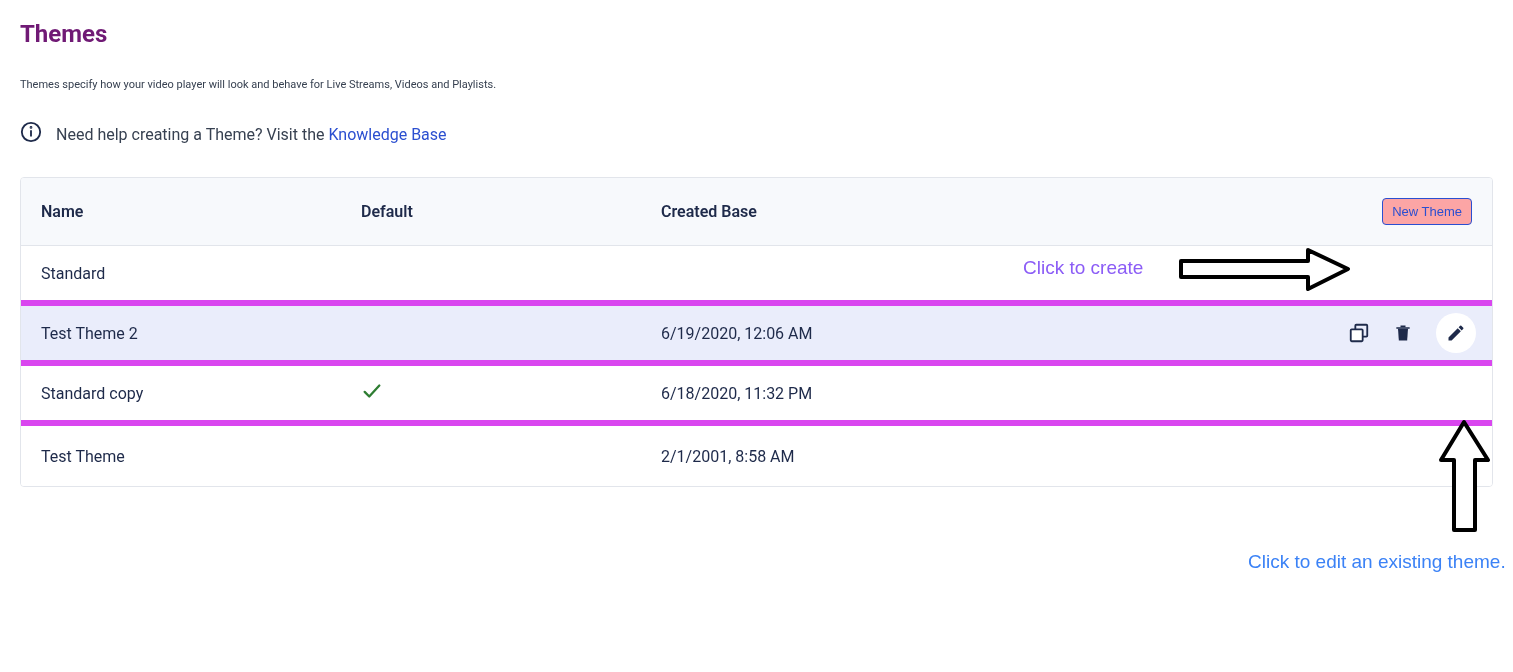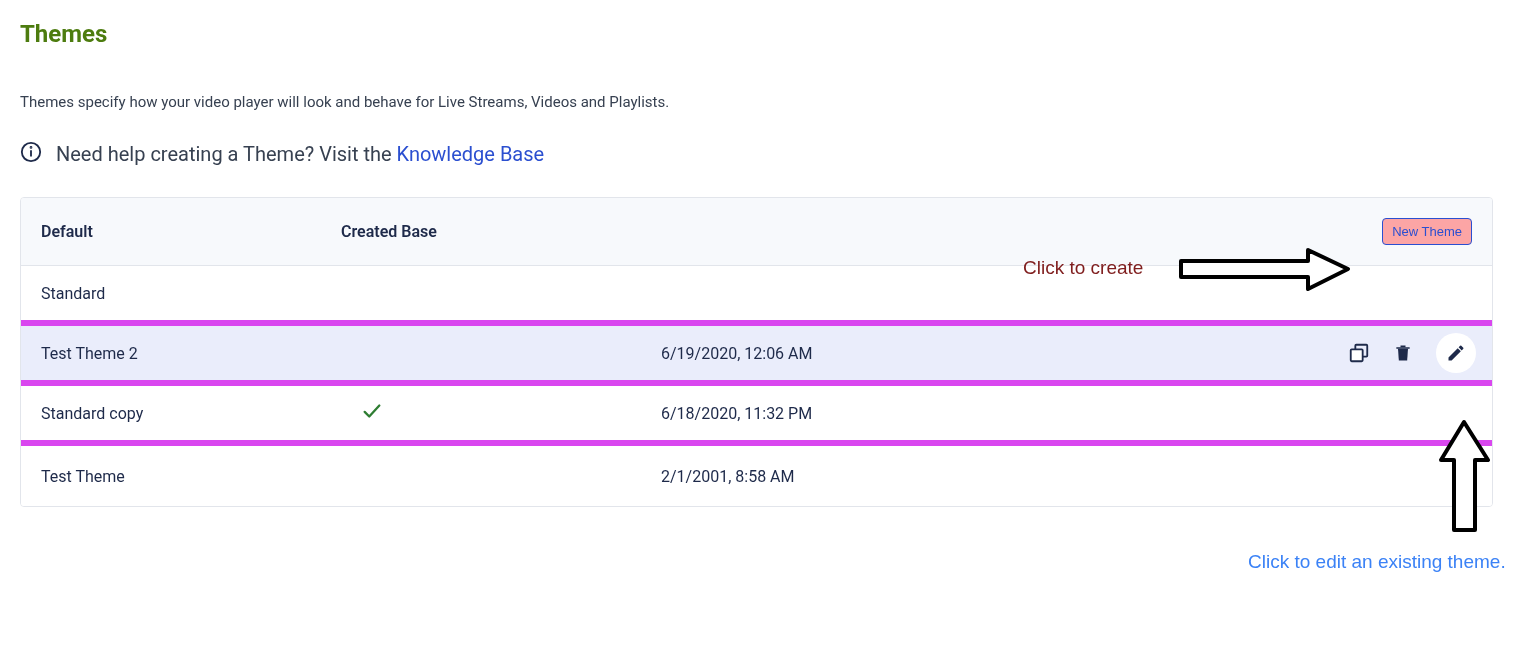--- a/index.html
+++ b/index.html
@@ -9,41 +9,41 @@
     }
     body {
       font-family: -apple-system, BlinkMacSystemFont, "Segoe UI", Roboto, "Helvetica Neue", Arial, sans-serif;
       color: #1e2a4a;
       background: #fff;
       padding: 20px;
     }
     .page-title {
       font-size: 24px;
       font-weight: 700;
-      color: #4d7c0f;
-      margin-bottom: 45px;
+      color: #701a75;
+      margin-bottom: 30px;
     }
     .description {
-      font-size: 15px;
+      font-size: 11px;
       color: #374151;
       margin-bottom: 30px;
     }
     .help-row {
       display: flex;
       align-items: center;
       margin-bottom: 30px;
       gap: 14px;
     }
     .info-icon {
       width: 22px;
       height: 22px;
       flex-shrink: 0;
     }
     .help-text {
-      font-size: 20px;
+      font-size: 16px;
       color: #374151;
     }
     .help-link {
       color: #2b4fd0;
       text-decoration: none;
     }
     .table-wrap {
       border: 1px solid #e2e5eb;
       border-radius: 4px;
       overflow: hidden;
@@ -127,21 +127,21 @@
     .annot-create-arrow {
       position: absolute;
       top: 247px;
       left: 1178px;
     }
     .annot-create-label {
       position: absolute;
       top: 257px;
       left: 1023px;
       font-size: 19px;
-      color: #7f1d1d;
+      color: #8b5cf6;
       font-family: Arial, sans-serif;
     }
     .annot-edit-arrow {
       position: absolute;
       top: 418px;
       left: 1437px;
     }
     .annot-edit-label {
       position: absolute;
       top: 548px;
@@ -168,20 +168,21 @@
       <circle cx="12" cy="7" r="0.5" fill="#1e2a4a"></circle>
     </svg>
   </span>
   <span class="help-text">
     <span>Need help creating a Theme? Visit the </span><a href="#" class="help-link">Knowledge Base</a>
   </span>
 </div>
 
 <div class="table-wrap">
   <div class="table-header">
+    <div class="col-name">Name</div>
     <div class="col-default">Default</div>
     <div class="col-created">Created Base</div>
     <div class="col-spacer"></div>
     <button class="new-theme-btn">New Theme</button>
   </div>
   <div id="table-body">
       <div class="table-row">
         <div class="cell-name">Standard</div>
         <div class="cell-default"></div>
         <div class="cell-created"></div>

